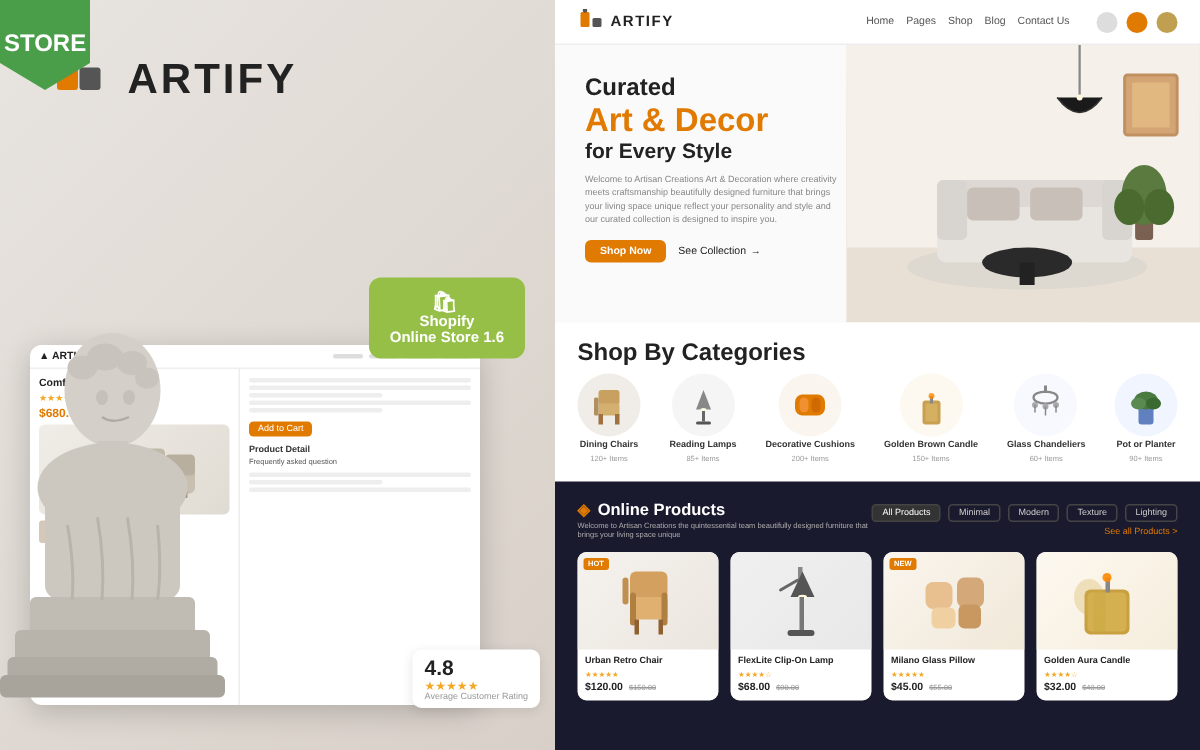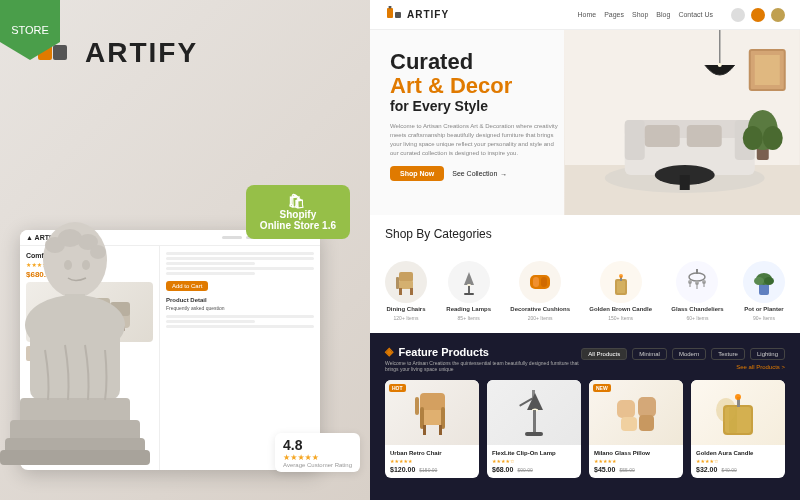--- a/index.html
+++ b/index.html
@@ -23,22 +23,22 @@
     }
 
     .store-badge {
       position: absolute;
       top: 0;
       left: 0;
       width: 60px;
       height: 60px;
       background: #4a9e4a;
       color: white;
-      font-size: 11px;
-      font-weight: normal;
+      font-size: 16px;
+      font-weight: bold;
       display: flex;
       align-items: center;
       justify-content: center;
       text-align: center;
       transform: rotate(0deg);
       clip-path: polygon(0 0, 100% 0, 100% 70%, 50% 100%, 0 70%);
       z-index: 10;
       padding: 5px;
     }
 
@@ -314,21 +314,21 @@
     .hero-subtitle {
       font-size: 9px;
       color: #888;
       margin-bottom: 2px;
       display: flex;
       align-items: center;
       gap: 4px;
     }
 
     .hero-title-white {
-      font-size: 22px;
+      font-size: 16px;
       font-weight: 900;
       color: #222;
       line-height: 1.1;
     }
 
     .hero-title-orange {
       font-size: 22px;
       font-weight: 900;
       color: #e07a00;
       line-height: 1.1;
@@ -382,24 +382,24 @@
       overflow: hidden;
     }
 
     
     .categories-section {
       padding: 12px 15px;
       background: #fff;
     }
 
     .section-title {
-      font-size: 12px;
-      font-weight: 400;
-      color: #222;
-      margin-bottom: 20px;
+      font-size: 16px;
+      font-weight: 700;
+      color: #222;
+      margin-bottom: 4px;
     }
 
     .categories-grid {
       display: flex;
       gap: 8px;
       justify-content: space-between;
     }
 
     .category-item {
       display: flex;
@@ -865,21 +865,21 @@
           </div>
 
         </div>
       </div>
 
       <div class="feature-section">
         <div class="feature-header">
           <div style="flex:1;">
             <div class="feature-title">
               <span class="feature-title-icon">◈</span>
-              <span>Feature Products</span>
+              <span>Online Products</span>
             </div>
             <div style="font-size:5px; color:#aaa; margin-top:2px;">Welcome to Artisan Creations the quintessential team beautifully designed furniture that brings your living space unique</div>
           </div>
           <div style="display:flex; flex-direction:column; align-items:flex-end; gap:4px;">
             <div class="feature-filters">
               <div class="feature-filter active">All Products</div>
               <div class="feature-filter">Minimal</div>
               <div class="feature-filter">Modern</div>
               <div class="feature-filter">Texture</div>
               <div class="feature-filter">Lighting</div>

